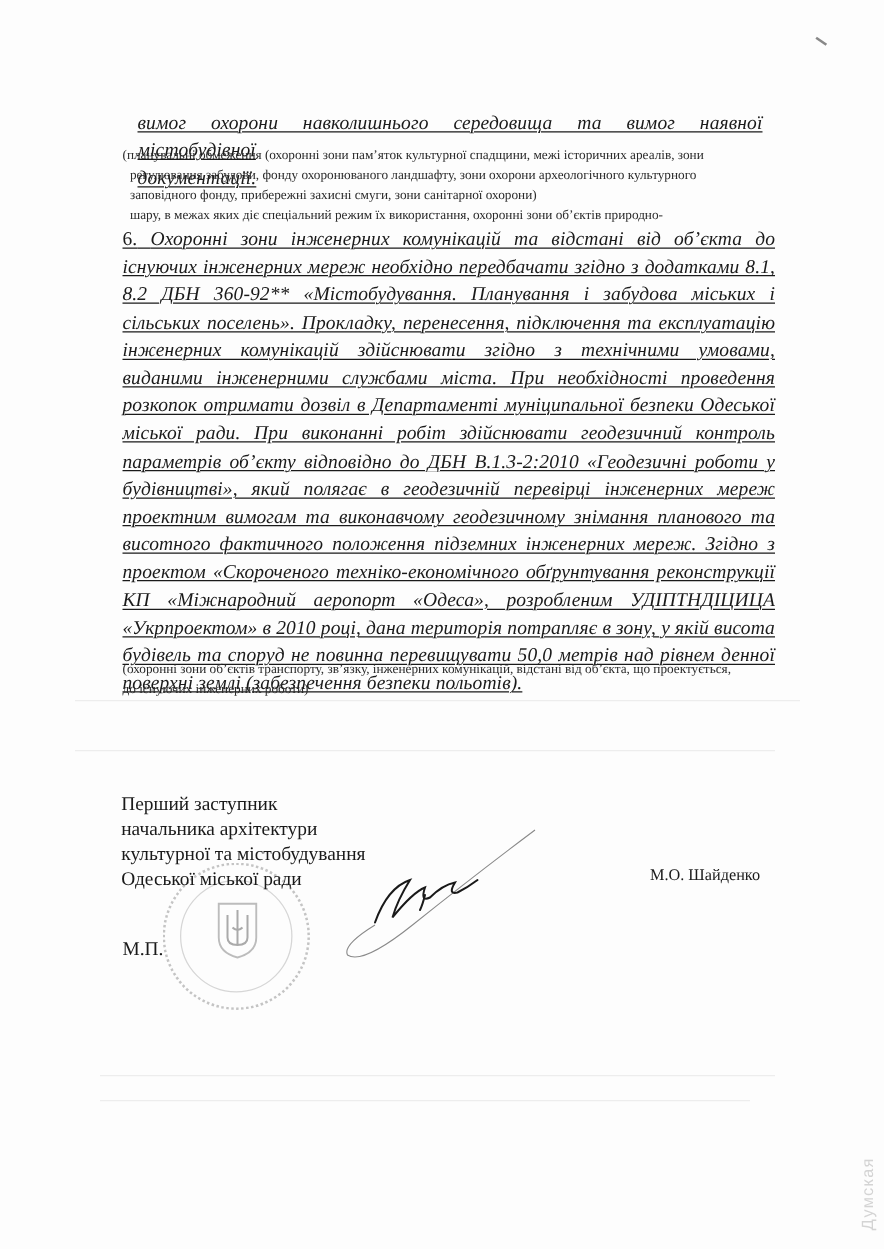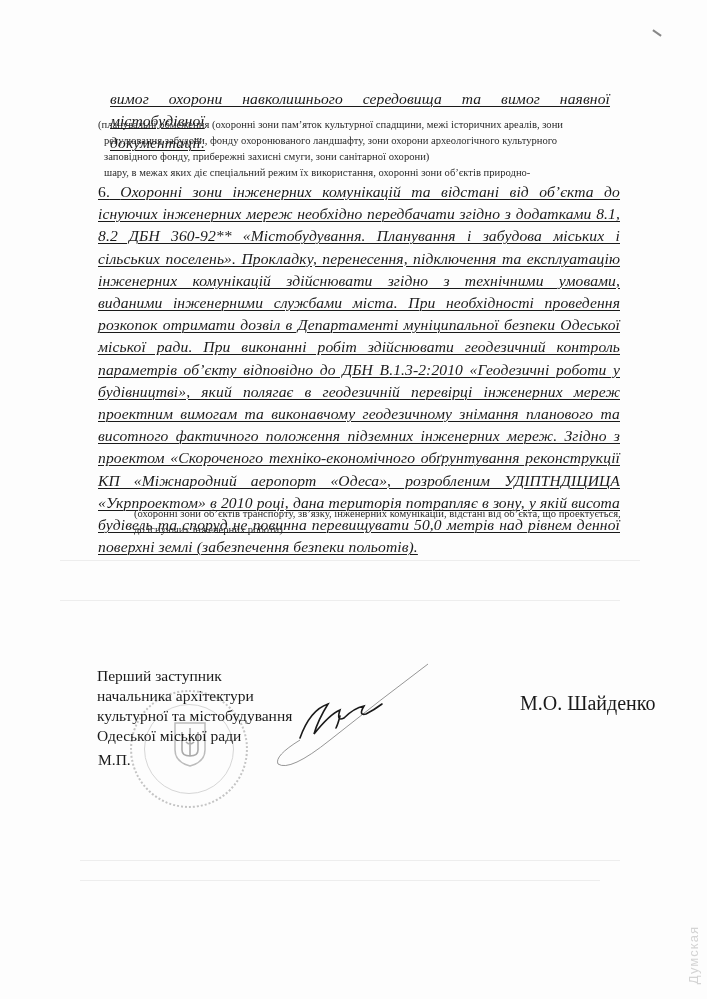--- a/index.html
+++ b/index.html
@@ -17,25 +17,25 @@
       letter-spacing: 0.1px;
     }
     .small {
       font-size: 10.6px; line-height: 16px; color: #2a2a2a;
     }
     #block1 { position: absolute; left: 110px; top: 88px; width: 500px; }
     #note1 { position: absolute; left: 98px; top: 117px; width: 520px; }
     #note1 .cont { padding-left: 6px; display: block; }
     #sec6 { position: absolute; left: 98px; top: 181px; width: 522px; }
     #sec6 .num { font-style: normal; text-decoration: none; }
-    #note2 { position: absolute; left: 98px; top: 506px; width: 530px; margin-left: 36px; }
+    #note2 { position: absolute; left: 98px; top: 528px; width: 530px; }
     .sig-title {
-      position: absolute; left: 97px; top: 634px; font-size: 15.5px; line-height: 20px; margin-top: 32px;
+      position: absolute; left: 97px; top: 634px; font-size: 15.5px; line-height: 20px;
     }
-    .sig-name { position: absolute; left: 520px; top: 692px; font-size: 20px; }
+    .sig-name { position: absolute; left: 520px; top: 692px; font-size: 13px; }
     .mp { position: absolute; left: 98px; top: 751px; font-size: 15.5px; }
     .seal {
       position: absolute; left: 130px; top: 690px; width: 118px; height: 118px;
       border-radius: 50%; border: 2px dotted #c4c4c4; box-sizing: border-box;
     }
     .seal::after {
       content: ""; position: absolute; inset: 12px; border-radius: 50%; border: 1px solid #d6d6d6;
     }
     .trident { position: absolute; left: 172px; top: 720px; width: 36px; height: 48px; }
     .signature { position: absolute; left: 270px; top: 660px; width: 160px; height: 120px; }

